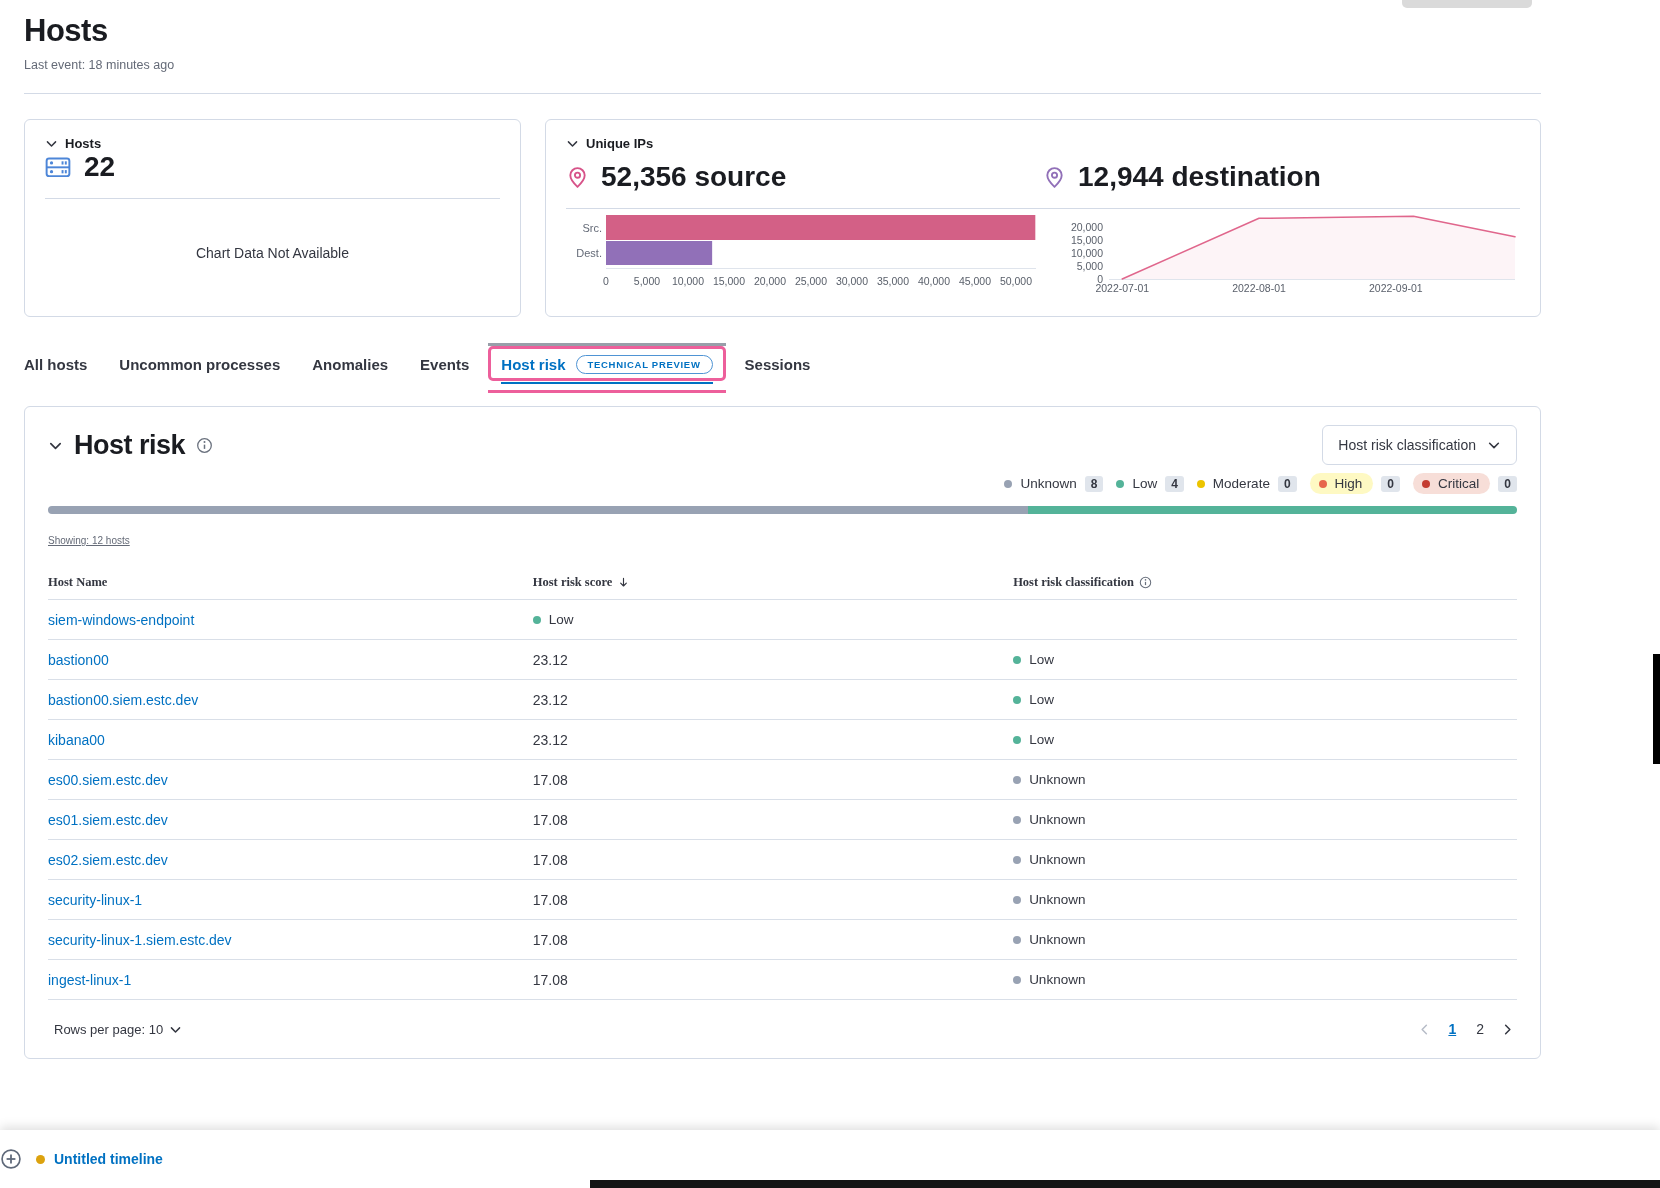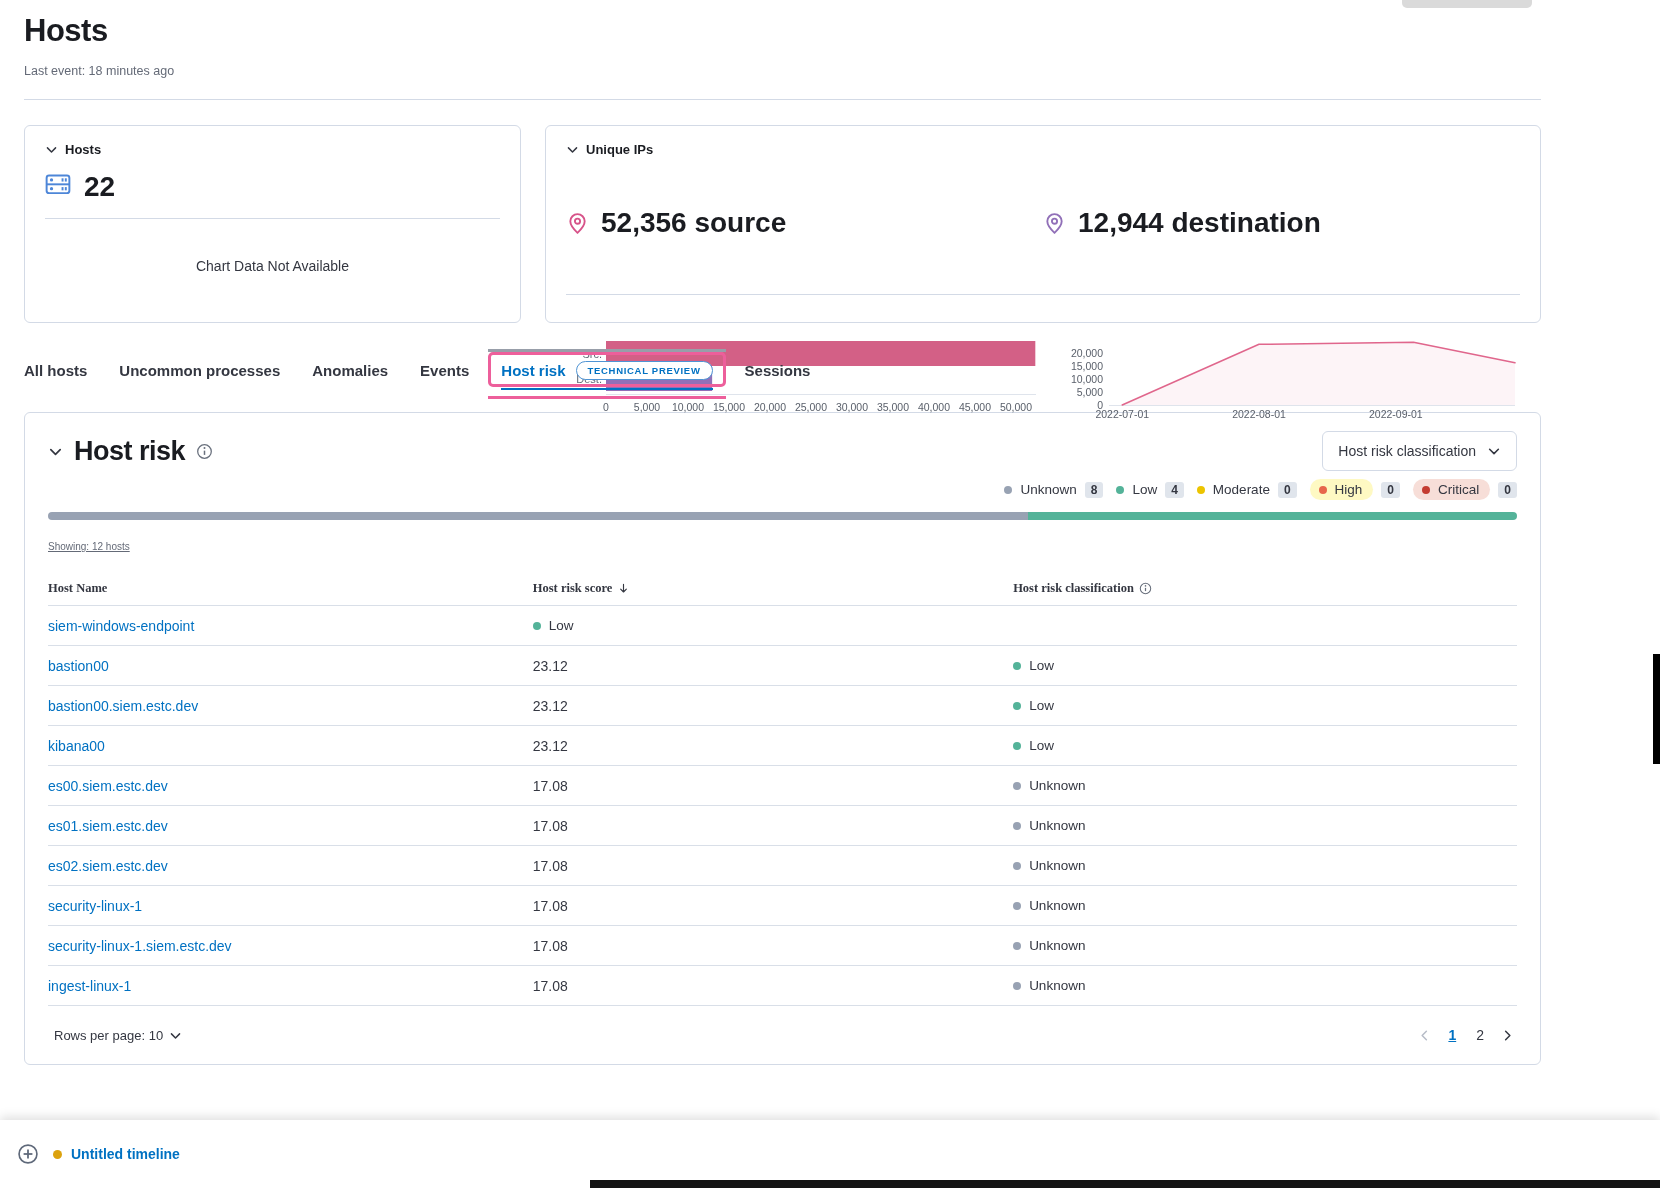--- a/index.html
+++ b/index.html
@@ -7,32 +7,32 @@
   body {
     width:1660px; height:1188px; position:relative; overflow:hidden;
     background:#fff; color:#343741;
     font-family:"Liberation Sans","DejaVu Sans",sans-serif;
   }
   .content { position:absolute; left:24px; top:0; width:1517px; }
 
   
   .page-header { padding-top:13px; }
   h1 { margin:0; font-size:31px; font-weight:700; color:#1a1c21; letter-spacing:-0.5px; }
-  .last-event { margin-top:15px; font-size:12.5px; color:#646a77; }
+  .last-event { margin-top:9px; font-size:12.5px; color:#646a77; }
   .page-divider { margin:21px 0 0; border:none; border-top:1px solid #d3dae6; }
 
   
   .kpi-row { display:flex; gap:24px; margin-top:25px; }
   .card { border:1px solid #d3dae6; border-radius:6px; background:#fff; height:198px;
           padding:16px 20px 10px; display:flex; flex-direction:column; }
   .card-hosts { width:497px; }
-  .card-ips { flex:1;gap:40px; }
+  .card-ips { flex:1; }
   .card-header { display:flex; align-items:center; gap:7px; font-size:13px; font-weight:700; color:#1a1c21; }
   .chev { display:inline-flex; color:#343741; cursor:pointer; }
-  .kpi-line { display:flex; align-items:flex-start; gap:13px; margin-top:14px; }
+  .kpi-line { display:flex; align-items:center; gap:13px; margin-top:0; }
   .kpi-number { font-size:28px; font-weight:700; color:#1a1c21; }
   .card-divider { border-top:1px solid #d3dae6; margin-top:15px; }
   .no-data { flex:1; display:flex; align-items:center; justify-content:center; font-size:14px; color:#343741; }
   .ips-kpis { display:flex; margin-top:10px; }
   .ips-kpi { display:flex; align-items:center; gap:12px; width:50%; }
   .ips-charts { display:flex; flex:1; }
   .chart-half { width:50%; }
   .chart-half svg { display:block; }
 
   
@@ -84,23 +84,23 @@
   .rows-per-page { display:flex; align-items:center; gap:6px; font-size:13px; color:#343741;
                    background:none; border:none; font-family:inherit; cursor:pointer; }
   .pagination { display:flex; align-items:center; gap:8px; }
   .page-btn { font-size:14px; color:#343741; background:none; border:none; padding:2px 6px;
               font-family:inherit; cursor:pointer; }
   .page-btn.active { color:#0071c2; font-weight:700; text-decoration:underline; }
   .pg-chev { display:flex; color:#343741; cursor:pointer; background:none; border:none; padding:2px; }
   .pg-chev.disabled { color:#b6bcc7; cursor:default; }
 
   
-  .timeline-bar { position:absolute; left:0; right:0; bottom:0; height:68px; background:#fff;
+  .timeline-bar { position:absolute; left:0; right:0; bottom:0; height:58px; background:#fff;
                   box-shadow:0 -3px 10px rgba(0,0,0,0.13); display:flex; align-items:center;
-                  gap:14px; padding-left:17px; z-index:5; }
+                  gap:14px; z-index:5; }
   .plus-icon { color:#5f697a; display:inline-flex; cursor:pointer; }
   .timeline-meta { display:flex; align-items:center; gap:9px; cursor:pointer; }
   .timeline-dot { width:9px; height:9px; border-radius:50%; }
   .timeline-title { font-size:14px; font-weight:600; color:#0071c2; }
   .artifact-top { position:absolute; top:0; left:1402px; width:130px; height:8px; background:#dadada;
                   border-radius:0 0 5px 5px; z-index:6; }
   .artifact-bottom { position:absolute; bottom:0; left:590px; right:0; height:8px; background:#141414; z-index:10; }
   .artifact-right { position:absolute; top:654px; right:0; width:7px; height:110px; background:#000; z-index:10; }
 </style>
 </head>

